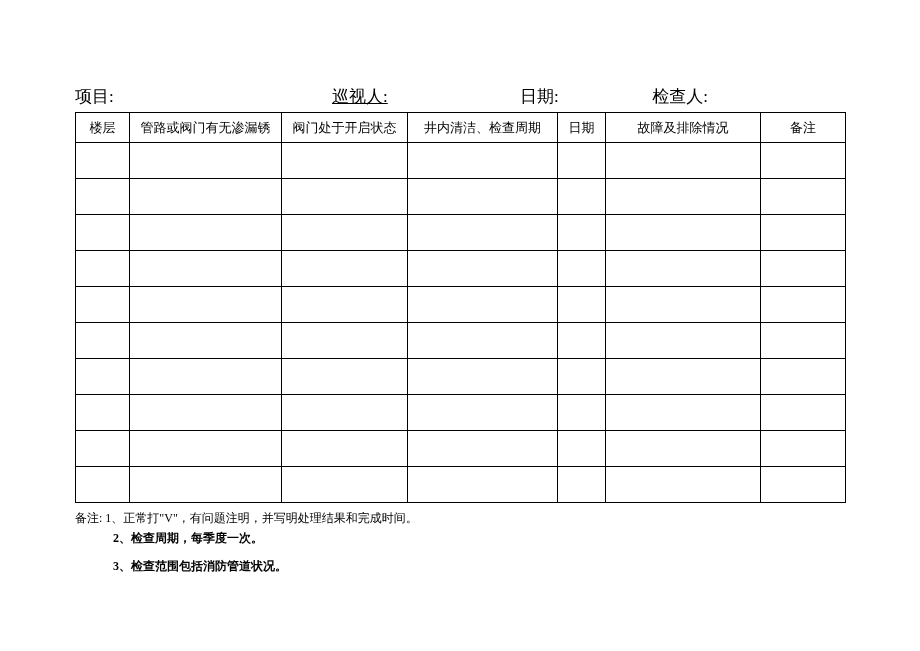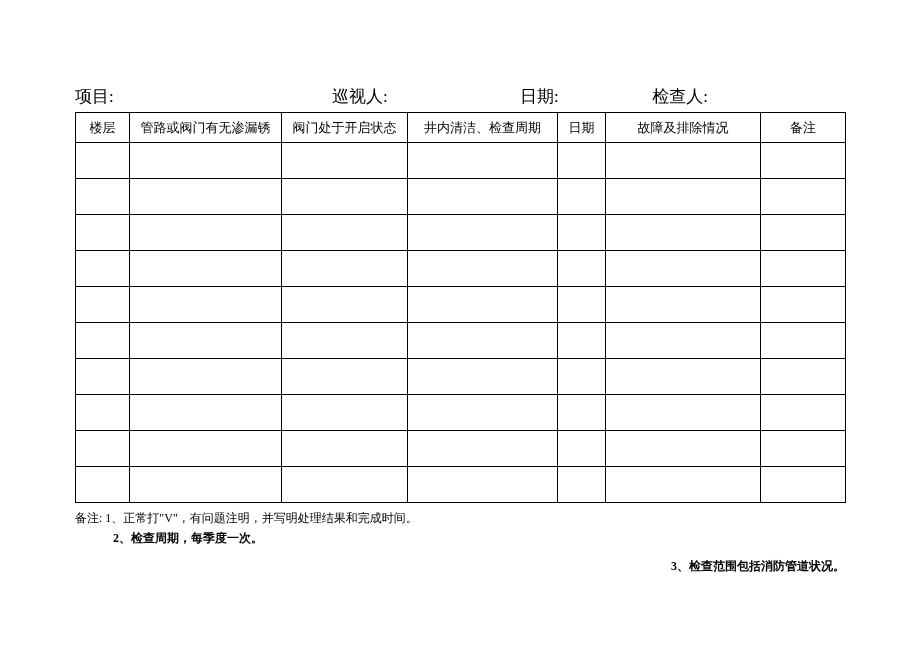--- a/index.html
+++ b/index.html
@@ -18,21 +18,21 @@
     }
     .header-row {
       display: flex;
       margin-bottom: 4px;
       font-size: 17px;
     }
     .header-item {
       white-space: nowrap;
     }
     .hi-project { width: 257px; }
-    .hi-inspector { width: 188px; }
+    .hi-inspector { width: 188px; text-decoration: underline; }
     .hi-date { width: 98px; }
     .hi-datevalue { width: 137px; }
     .hi-checker { width: 90px; text-align: right; }
 
     table {
       border-collapse: collapse;
       width: 100%;
       table-layout: fixed;
       border-radius: 23px;
     }
@@ -64,21 +64,20 @@
     }
     .note-line {
       margin-bottom: 2px;
     }
     .note-indent {
       padding-left: 38px;
       font-weight: bold;
     }
     .note-extra-space {
       margin-top: 10px;
-      text-align: right;
     }
   </style>
 </head>
 <body>
 
 <div class="header-row">
   <span class="header-item hi-project">项目:</span>
   <span class="header-item hi-inspector">巡视人:</span>
   <span class="header-item hi-date">日期:</span>
   <span class="header-item hi-checker">检查人:</span>

